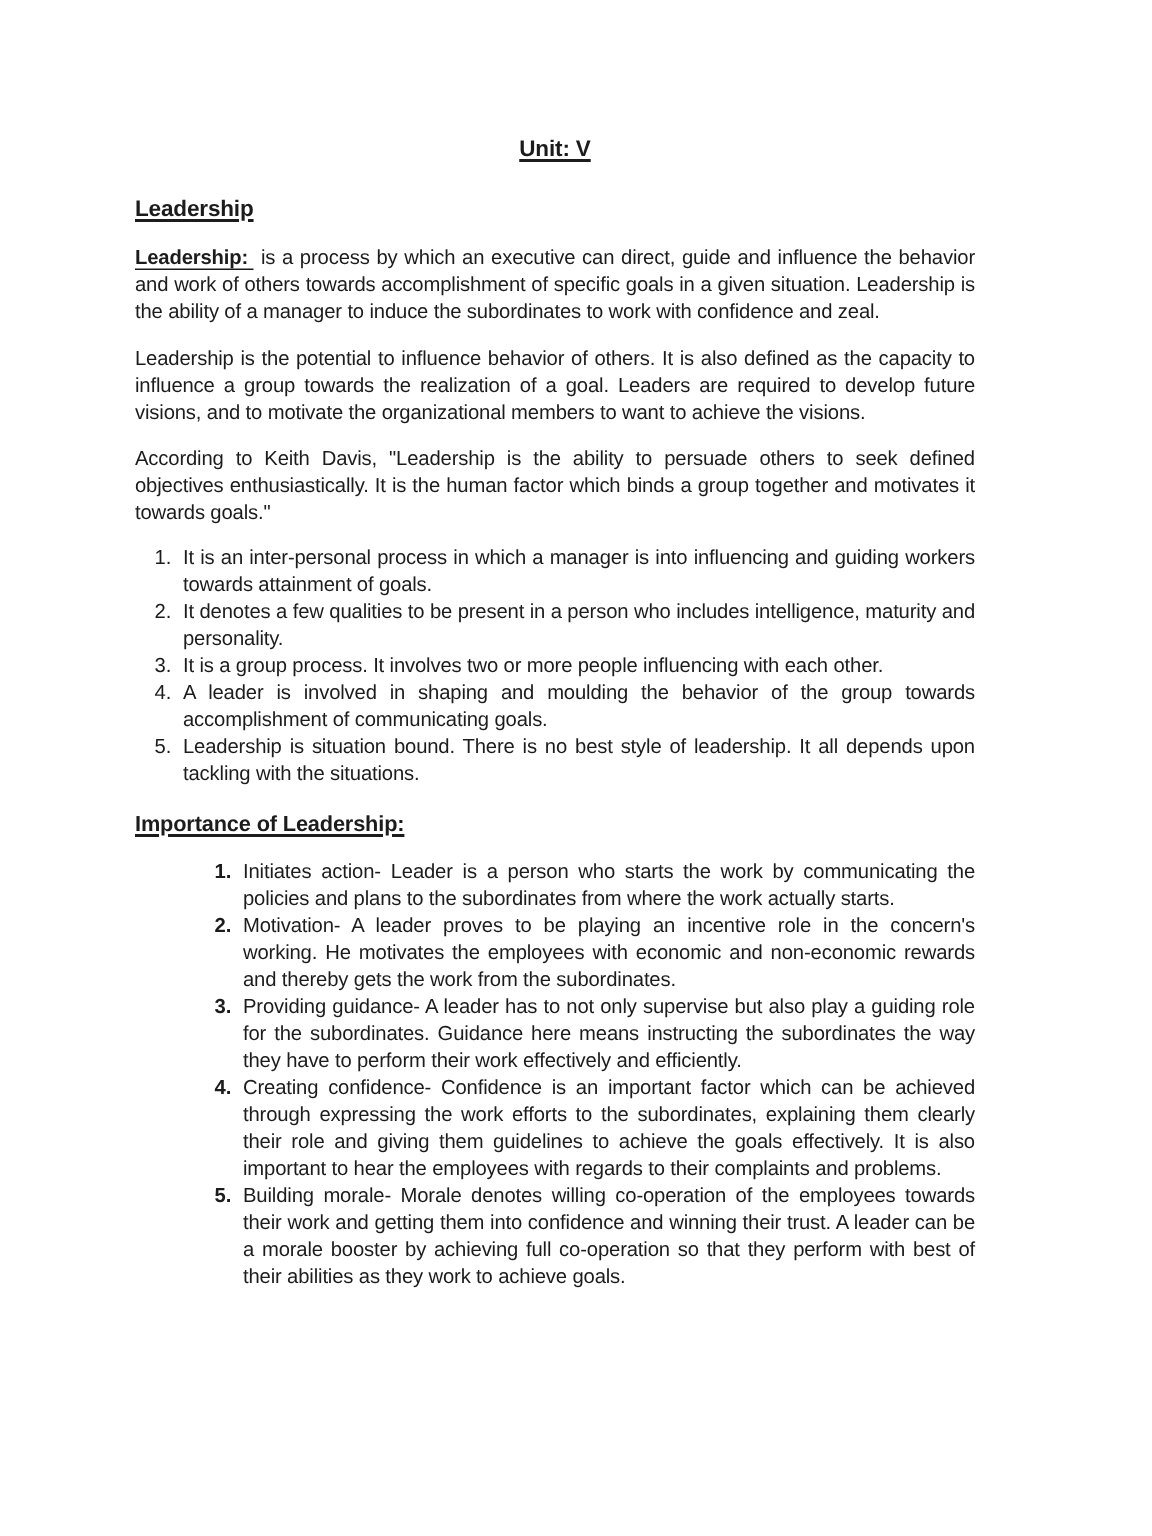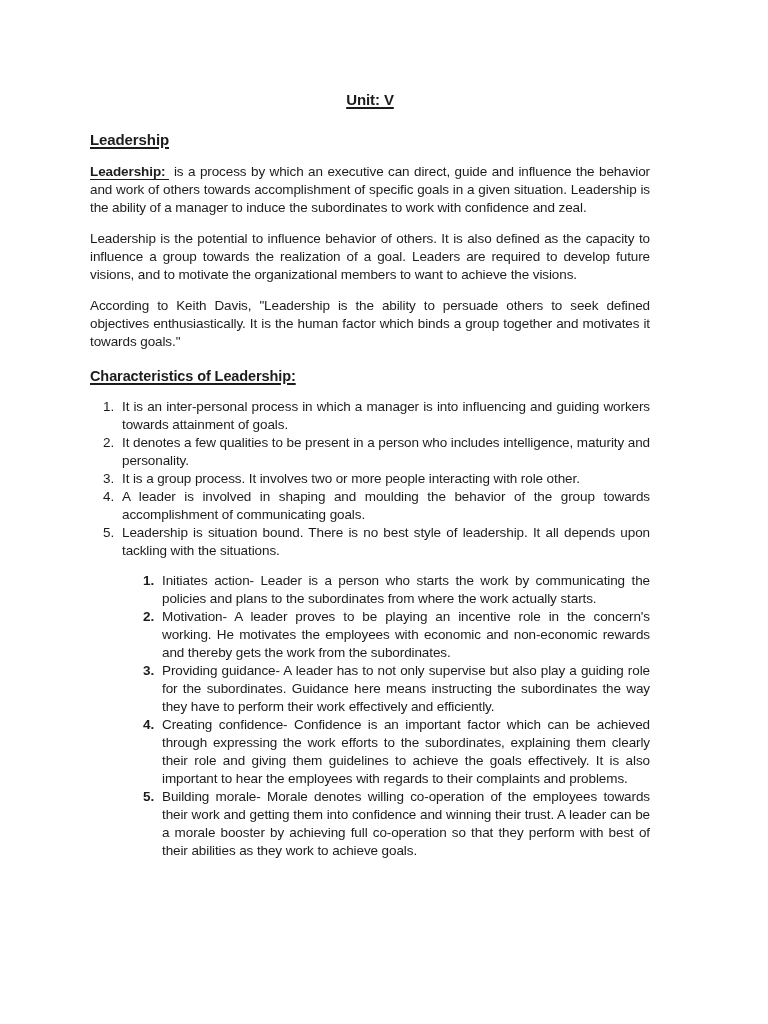--- a/index.html
+++ b/index.html
@@ -106,30 +106,30 @@
   <h1 class="doc-title">Unit: V</h1>
 
   <h2 class="doc-subtitle">Leadership</h2>
 
   <p class="para first-para"><span class="lead-term">Leadership:</span><span> is a process by which an executive can direct, guide and influence the behavior and work of others towards accomplishment of specific goals in a given situation. Leadership is the ability of a manager to induce the subordinates to work with confidence and zeal.</span></p>
 
   <p class="para">Leadership is the potential to influence behavior of others. It is also defined as the capacity to influence a group towards the realization of a goal. Leaders are required to develop future visions, and to motivate the organizational members to want to achieve the visions.</p>
 
   <p class="para">According to Keith Davis, "Leadership is the ability to persuade others to seek defined objectives enthusiastically. It is the human factor which binds a group together and motivates it towards goals."</p>
 
-  <h3 class="section-heading">Characteristics of Leadership:</h3>
 
   <ol class="num-list list-outer">
     <li>It is an inter-personal process in which a manager is into influencing and guiding workers towards attainment of goals.</li>
     <li>It denotes a few qualities to be present in a person who includes intelligence, maturity and personality.</li>
-    <li>It is a group process. It involves two or more people interacting with role other.</li>
+    <li>It is a group process. It involves two or more people influencing with each other.</li>
     <li>A leader is involved in shaping and moulding the behavior of the group towards accomplishment of communicating goals.</li>
     <li>Leadership is situation bound. There is no best style of leadership. It all depends upon tackling with the situations.</li>
   </ol>
 
+  <h3 class="section-heading">Importance of Leadership:</h3>
 
 
   <ol class="num-list list-inner">
     <li>Initiates action- Leader is a person who starts the work by communicating the policies and plans to the subordinates from where the work actually starts.</li>
     <li>Motivation- A leader proves to be playing an incentive role in the concern's working. He motivates the employees with economic and non-economic rewards and thereby gets the work from the subordinates.</li>
     <li>Providing guidance- A leader has to not only supervise but also play a guiding role for the subordinates. Guidance here means instructing the subordinates the way they have to perform their work effectively and efficiently.</li>
     <li>Creating confidence- Confidence is an important factor which can be achieved through expressing the work efforts to the subordinates, explaining them clearly their role and giving them guidelines to achieve the goals effectively. It is also important to hear the employees with regards to their complaints and problems.</li>
     <li>Building morale- Morale denotes willing co-operation of the employees towards their work and getting them into confidence and winning their trust. A leader can be a morale booster by achieving full co-operation so that they perform with best of their abilities as they work to achieve goals.</li>
   </ol>
 

